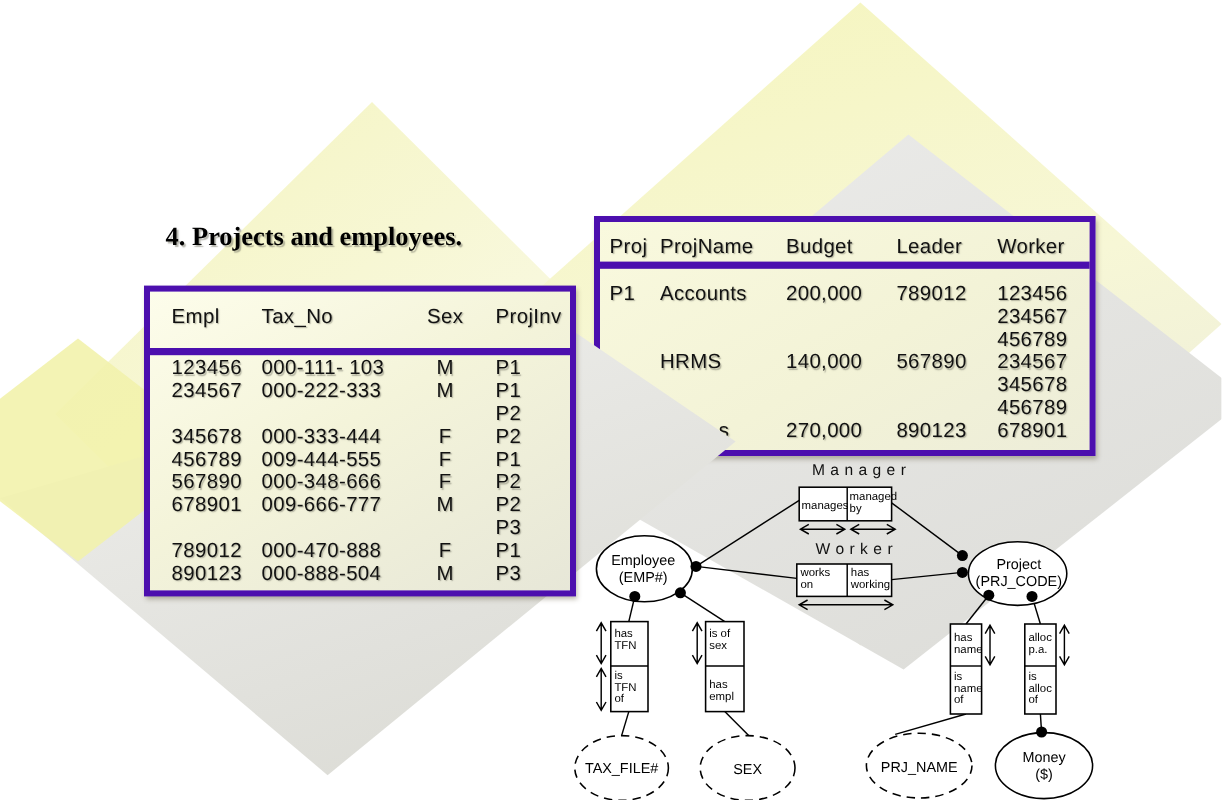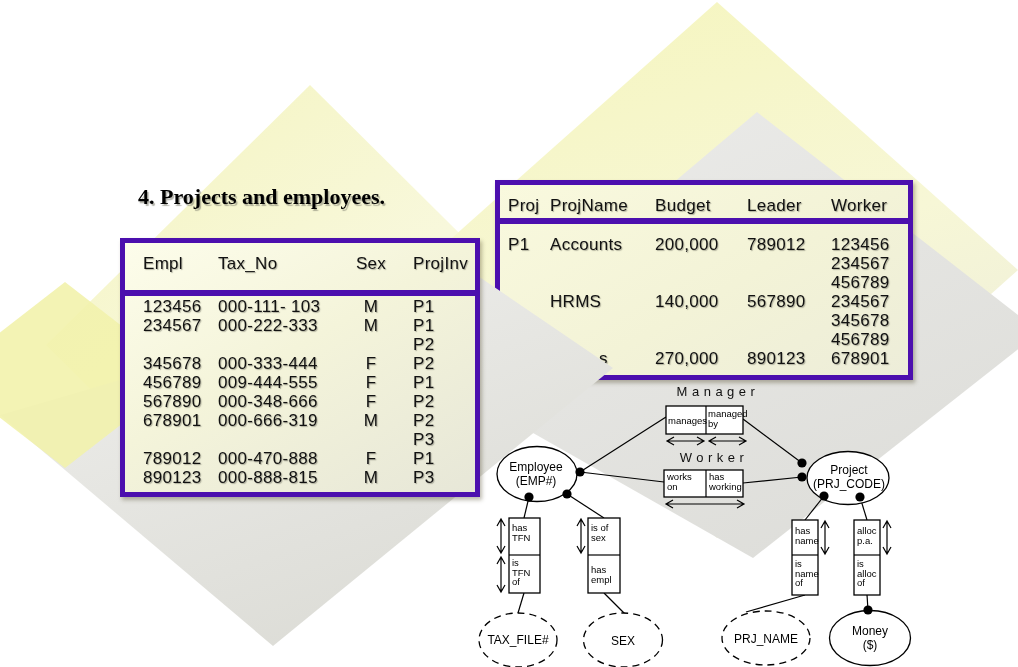--- a/index.html
+++ b/index.html
@@ -183,39 +183,39 @@
           <span class="c c4">P1</span>
         </div>
         <div class="tl">
           <span class="c c1">567890</span>
           <span class="c c2">000-348-666</span>
           <span class="c c3">F</span>
           <span class="c c4">P2</span>
         </div>
         <div class="tl">
           <span class="c c1">678901</span>
-          <span class="c c2">000-666-319</span>
+          <span class="c c2">009-666-777</span>
           <span class="c c3">M</span>
           <span class="c c4">P2</span>
         </div>
         <div class="tl">
           <span class="c c1"></span>
           <span class="c c2"></span>
           <span class="c c3"></span>
           <span class="c c4">P3</span>
         </div>
         <div class="tl">
           <span class="c c1">789012</span>
           <span class="c c2">000-470-888</span>
           <span class="c c3">F</span>
           <span class="c c4">P1</span>
         </div>
         <div class="tl">
           <span class="c c1">890123</span>
-          <span class="c c2">000-888-815</span>
+          <span class="c c2">000-888-504</span>
           <span class="c c3">M</span>
           <span class="c c4">P3</span>
         </div>
       </div>
   </div>
 
   <svg id="diagram-svg" class="layer" width="1018" height="667" viewBox="0 0 1018 667">
 
     <g>
       <path class="ln" d="M580 472 L666 417"></path>

